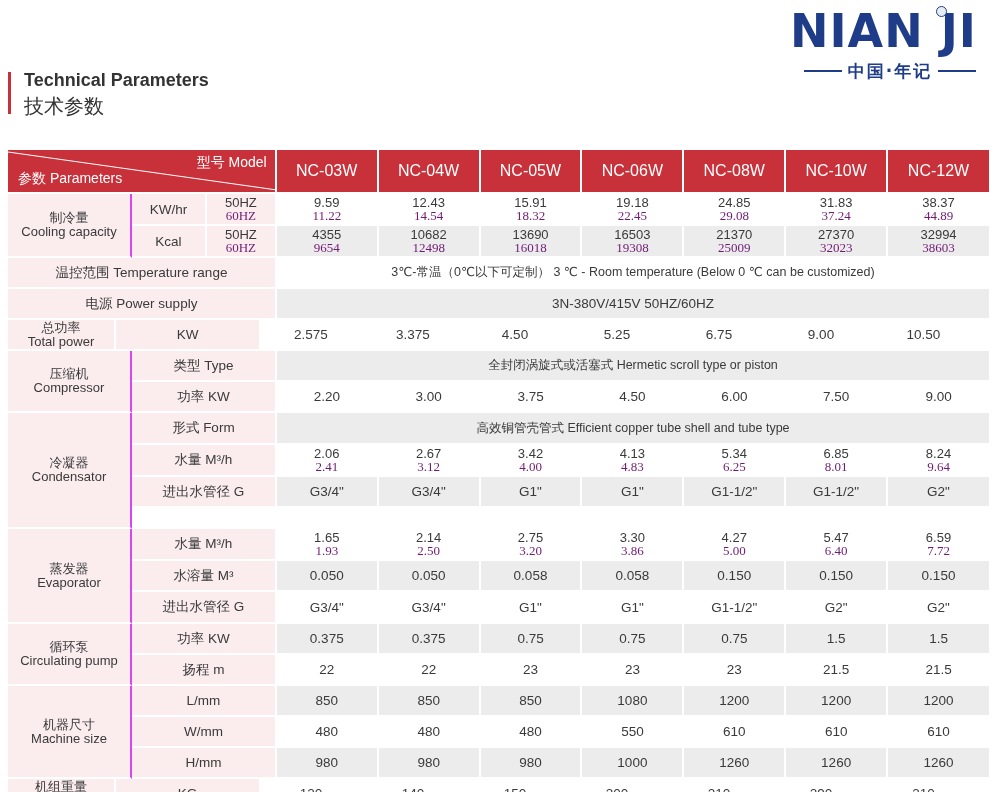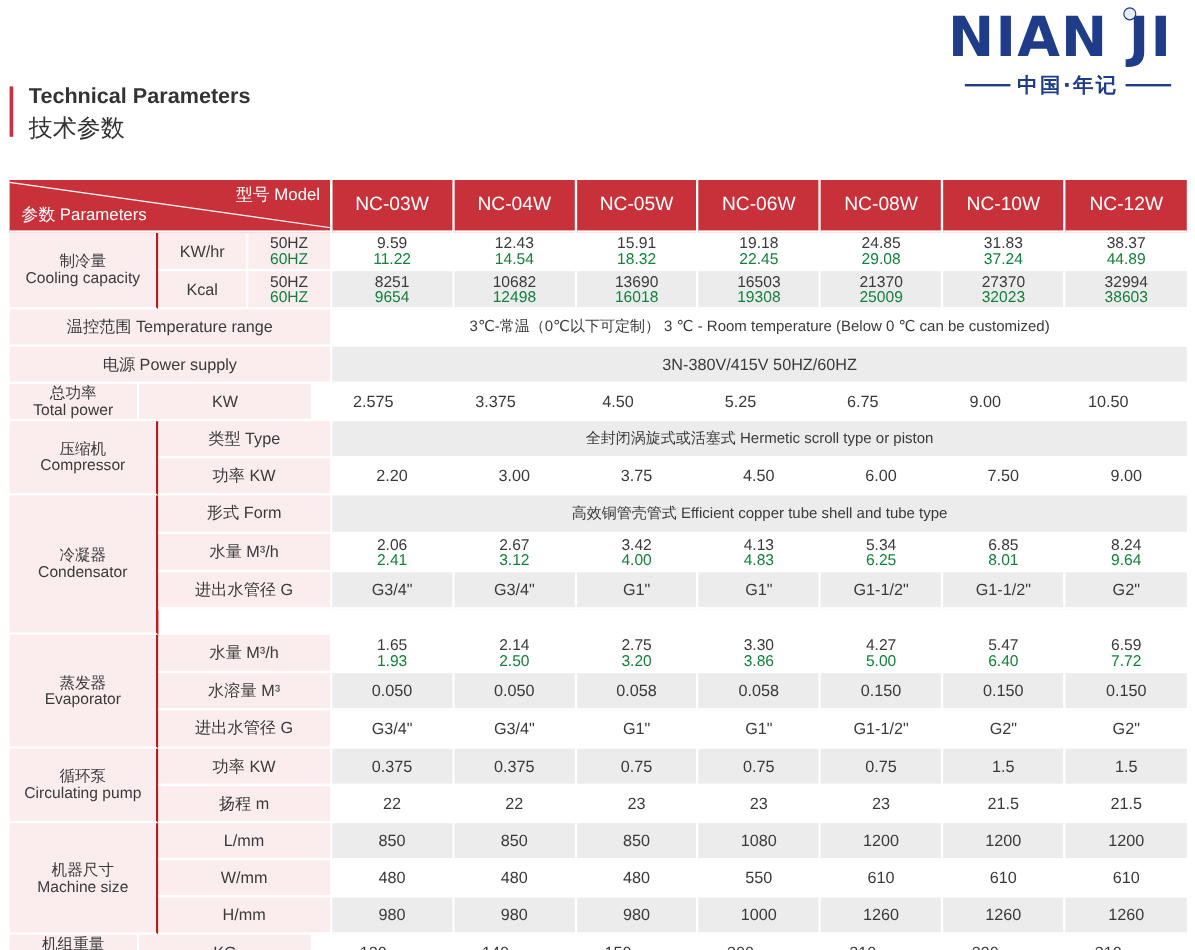--- a/index.html
+++ b/index.html
@@ -29,32 +29,32 @@
   .cell { box-sizing:border-box; display:flex; align-items:center; justify-content:center;
           text-align:center; font-size:13.5px; border-right:2px solid #ffffff; border-bottom:2px solid #ffffff; }
   .hdr .cell { background:#c8313a; color:#ffffff; font-size:16px; height:44px; }
   .hdr .corner { position:relative; width:269px; background:#c8313a; }
   .corner svg { position:absolute; left:0; top:0; }
   .corner .c-model { position:absolute; right:8px; top:4px; font-size:14px; color:#fff; }
   .corner .c-param { position:absolute; left:10px; bottom:4px; font-size:14px; color:#fff; }
   .pink { background:#fbecee; }
   .grey { background:#ececec; }
   .white { background:#ffffff; }
-  .red { color:#15803d; }
+  .red { color:#701a75;font-family:Liberation Serif, serif; }
   .stack { display:flex; flex-direction:column; line-height:13px; font-size:13px; }
   .col-model { width:102px; }
   .col-last { width:101px; border-right:none; }
   .lbl1 { width:108px; flex-direction:column; line-height:14px; font-size:13px; }
   .lbl2 { width:145px; }
   .lbl2a { width:75px; }
   .lbl2b { width:70px; flex-direction:column; line-height:13px; font-size:13px; }
   .span-all { width:712px; border-right:none; }
   .grp { display:flex; }
   .grp-label { box-sizing:border-box; width:124px; display:flex; flex-direction:column; align-items:center;
-               justify-content:center; background:#fbecee; border-right:2px solid #b91c1c; border-bottom:2px solid #fff;
+               justify-content:center; background:#fbecee; border-right:2px solid #d946ef; border-bottom:2px solid #fff;
                font-size:13px; line-height:14px; }
   .grp-rows { display:flex; flex-direction:column; }
   .grp-rows .row { width:857px; }
 </style>
 </head>
 <body>
 
 <div class="logo">
   <div class="logo-text">NIAN JI</div>
   <div class="logo-dot"></div>
@@ -129,21 +129,21 @@
             <span class="red">44.89</span>
           </div>
       </div>
       <div class="row" style="height:32px;">
         <div class="cell pink lbl2a">Kcal</div>
         <div class="cell pink lbl2b">
             <span>50HZ</span>
             <span class="red">60HZ</span>
           </div>
         <div class="cell grey col-model stack">
-            <span>8251</span>
+            <span>4355</span>
             <span class="red">9654</span>
           </div>
         <div class="cell grey col-model stack">
             <span>10682</span>
             <span class="red">12498</span>
           </div>
         <div class="cell grey col-model stack">
             <span>13690</span>
             <span class="red">16018</span>
           </div>

